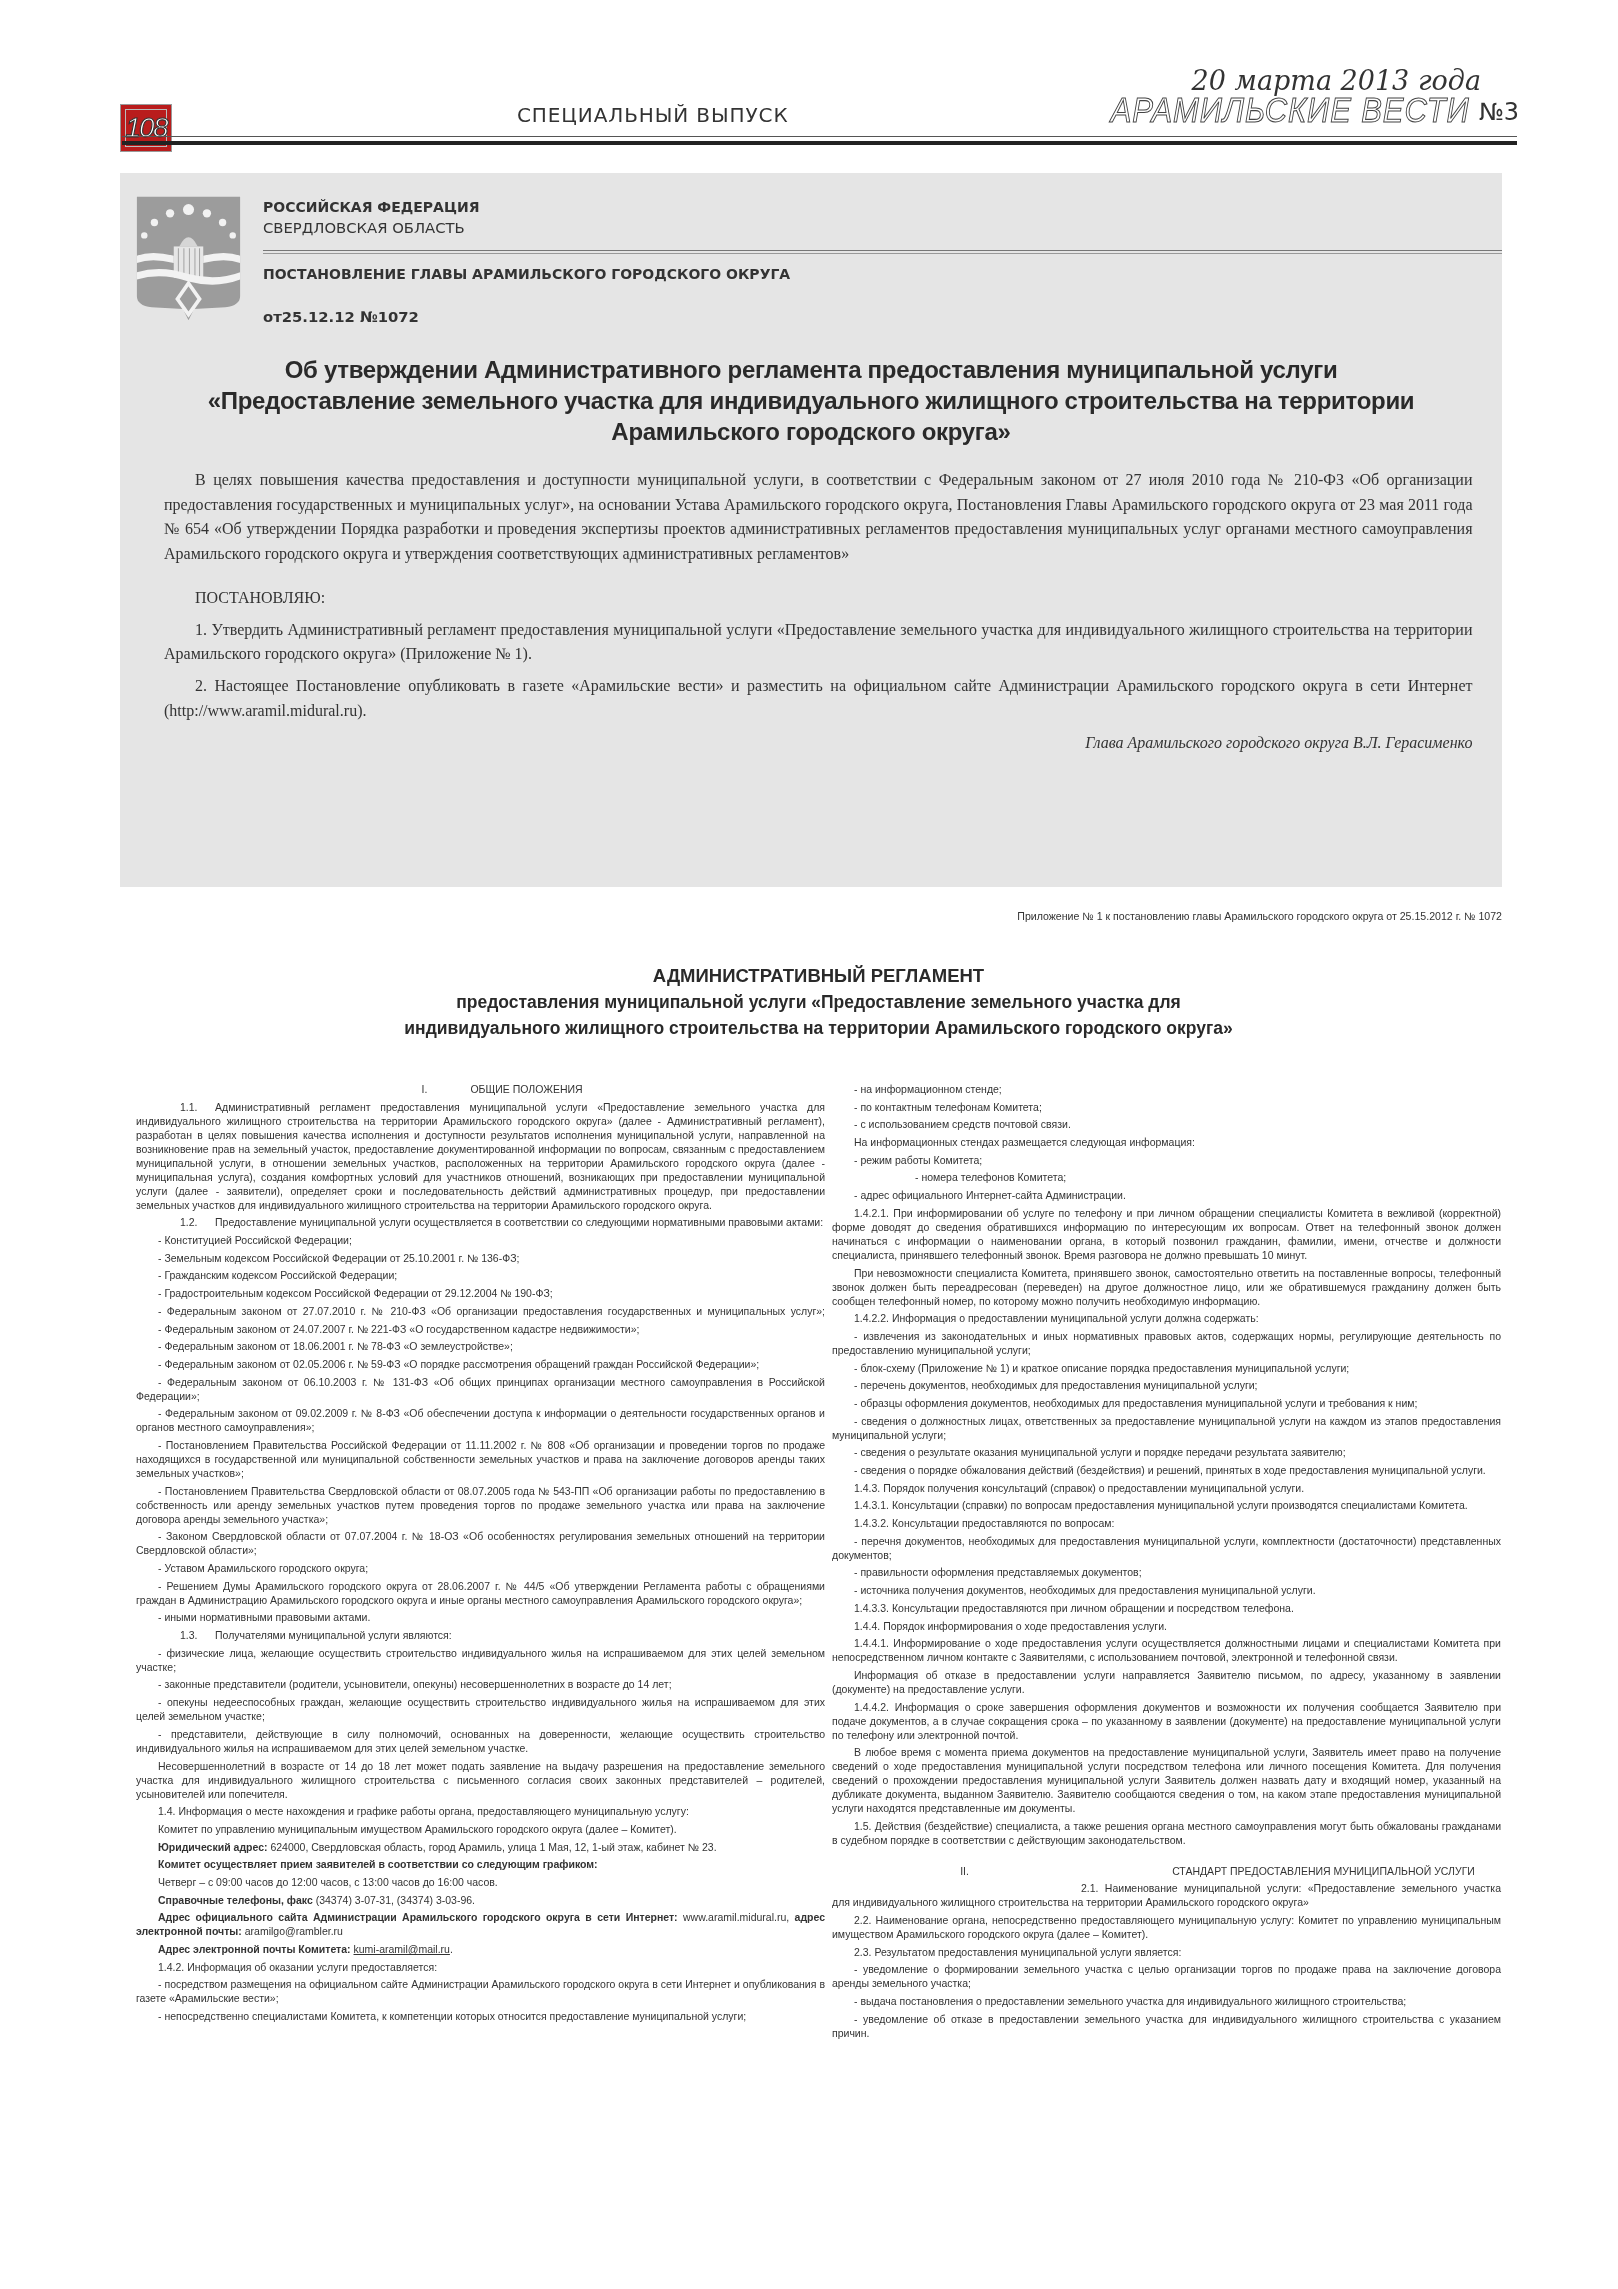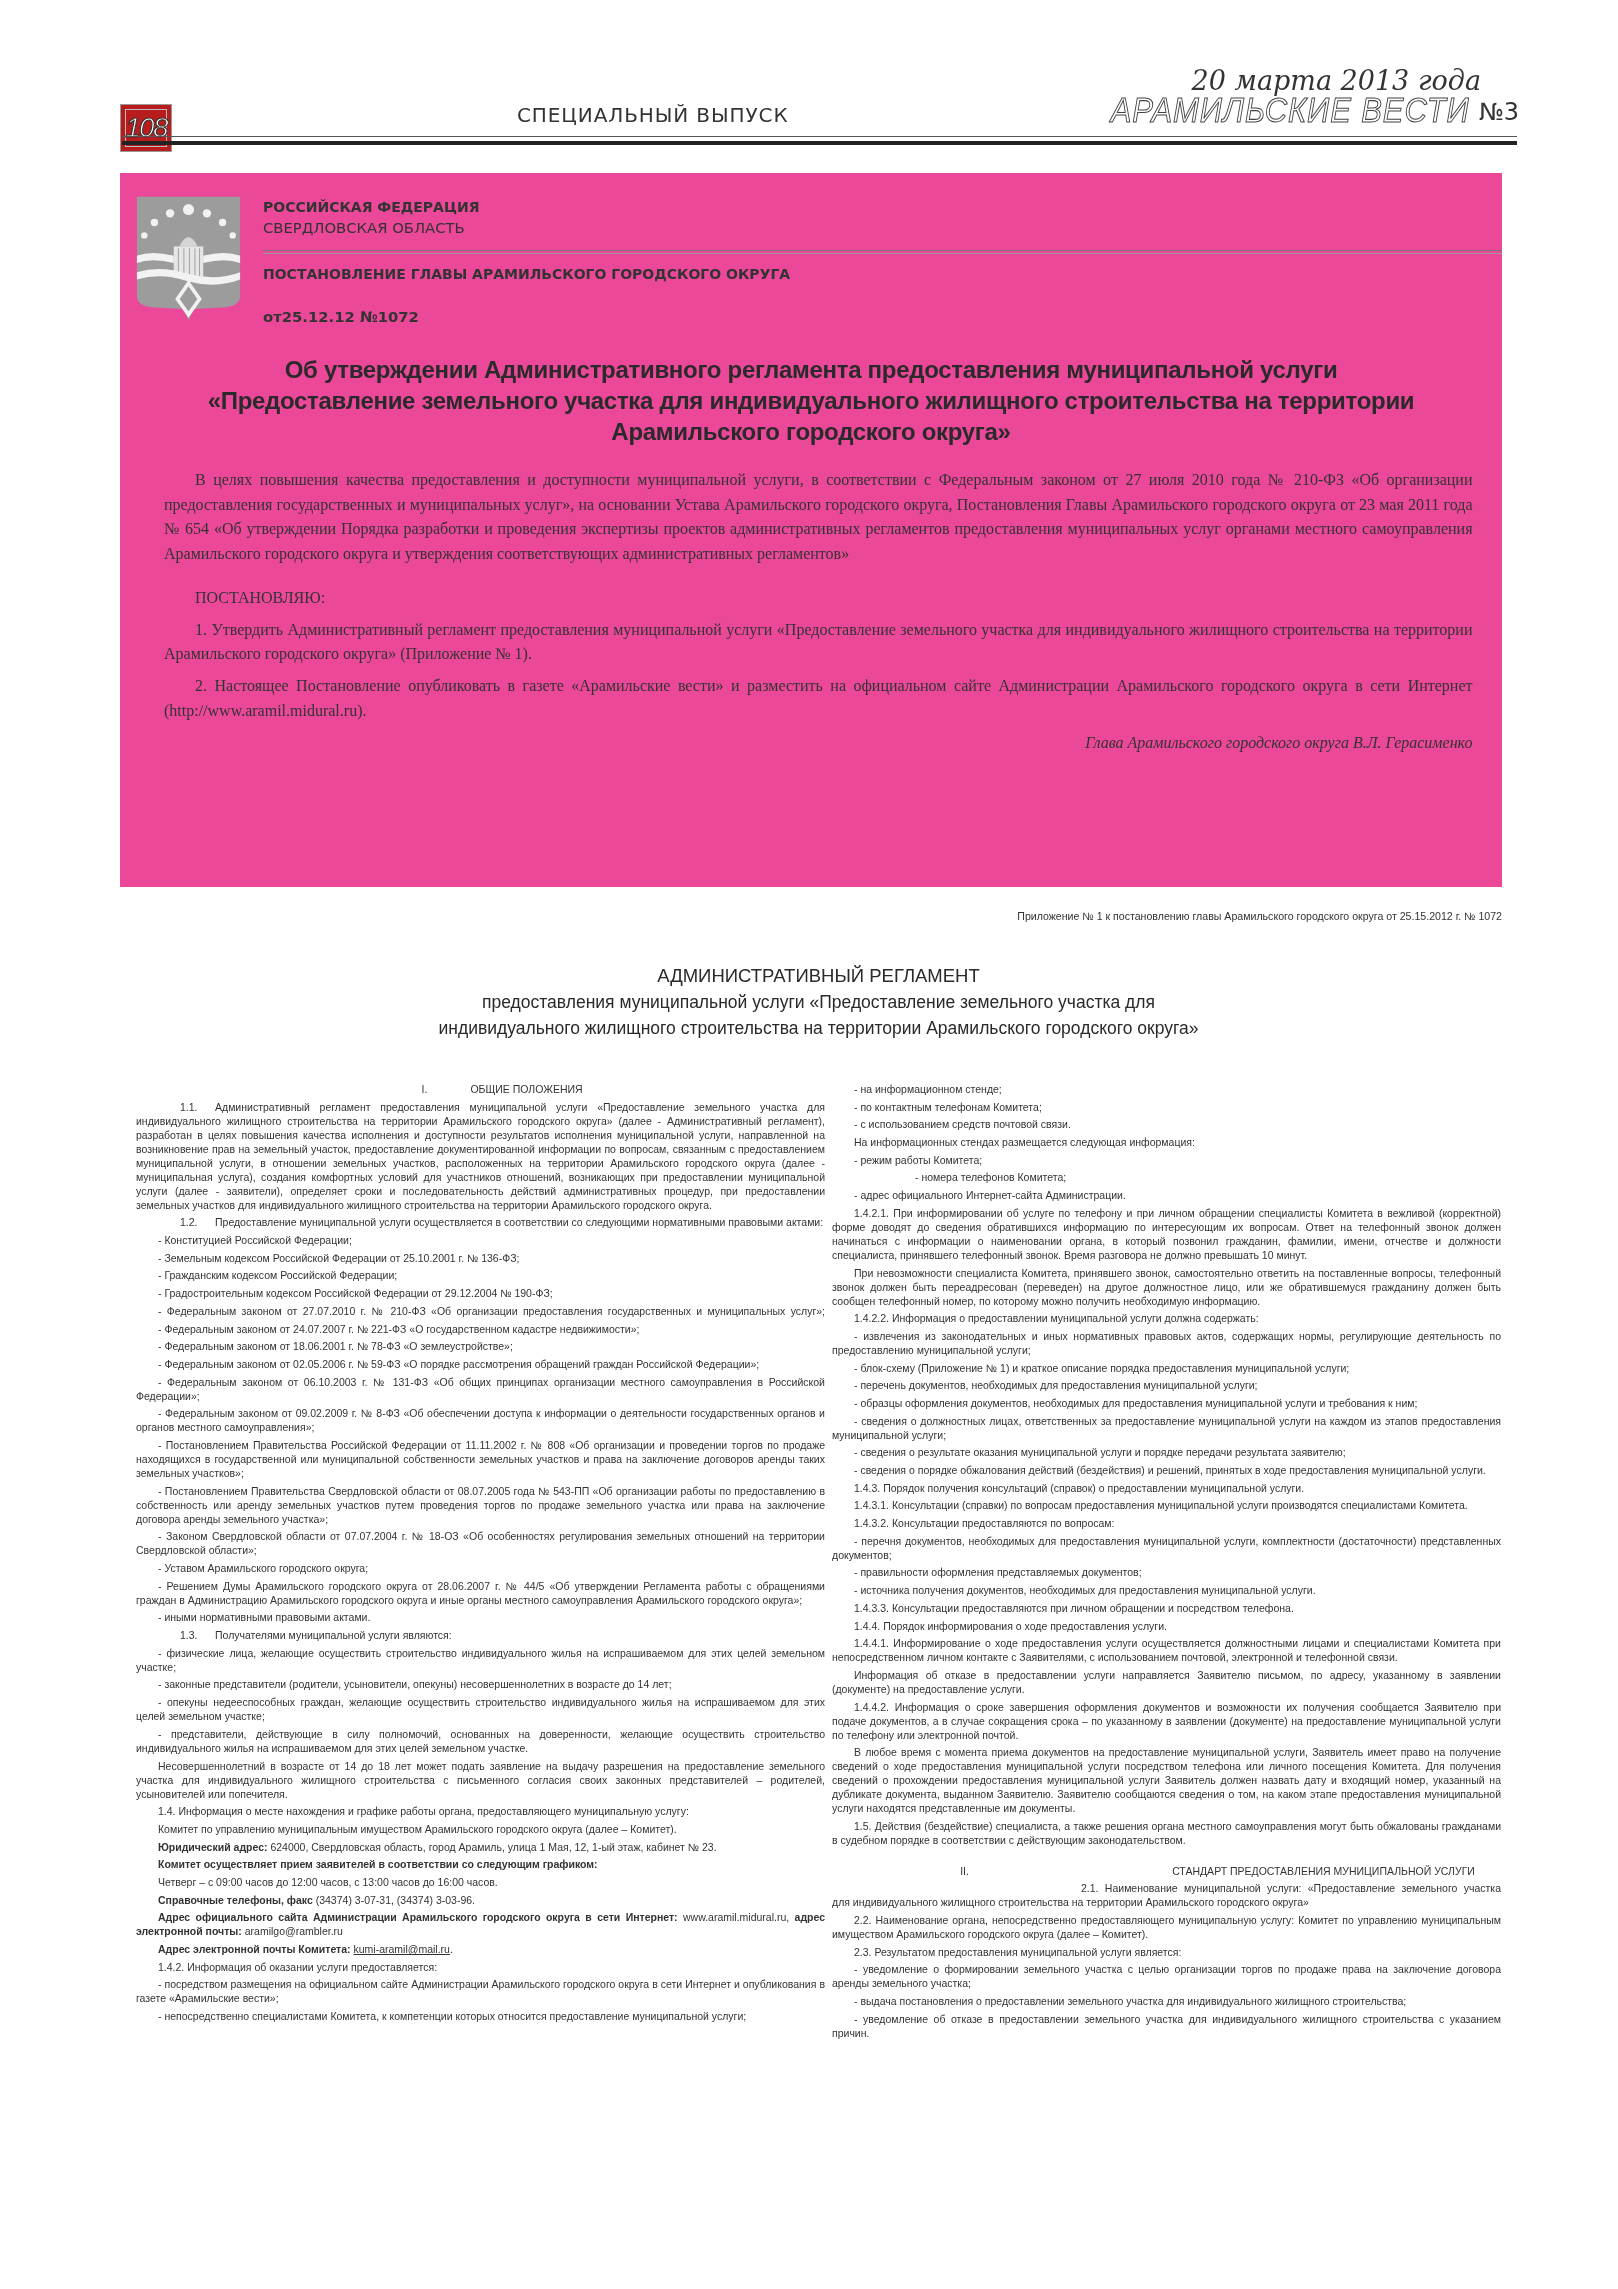--- a/index.html
+++ b/index.html
@@ -11,40 +11,40 @@
   .page-num { font-family: "Liberation Sans", sans-serif; font-style: italic; font-size: 28px; color: #fff; -webkit-text-stroke: 1.1px #333; letter-spacing: -1.8px; }
   .section-title { position: absolute; left: 517px; top: 103px; font-family: "DejaVu Sans", sans-serif; font-size: 20px; letter-spacing: 0.9px; color: #333; }
   .issue-date { position: absolute; right: 138px; top: 65px; font-family: "DejaVu Serif", serif; font-style: italic; font-size: 27px; color: #333; }
   .masthead { position: absolute; right: 100px; top: 92px; display: flex; align-items: baseline; gap: 9.2px; }
   .masthead .name { font-family: "Liberation Sans", sans-serif; font-style: italic; font-size: 31px; letter-spacing: 0.9px; color: #fff; -webkit-text-stroke: 0.9px #444; transform: scaleY(1.15); }
   .masthead .num { font-family: "DejaVu Sans", sans-serif; font-size: 24px; color: #333; }
   .header-rule { position: absolute; left: 122px; right: 102px; top: 141px; height: 2.8px; background: #222; border-top: 0.9px solid #222; }
   .header-rule::before { content: ""; position: absolute; left: 0; right: 0; top: -6.5px; height: 0.9px; background: #555; }
 
   
-  .decree { position: absolute; left: 120px; top: 173px; width: 1382px; height: 714px; background: #ec4899; }
+  .decree { position: absolute; left: 120px; top: 173px; width: 1382px; height: 714px; background: #e5e5e5; }
   .coat { position: absolute; left: 13px; top: 20px; width: 111px; height: 129px; }
   .issuer { position: absolute; left: 143px; top: 26px; font-family: "DejaVu Sans", sans-serif; color: #333; }
   .issuer .l1 { font-weight: bold; font-size: 14px; margin-bottom: 3.7px; }
   .issuer .l2 { font-size: 14.8px; }
   .issuer-rule { position: absolute; left: 143px; right: 0; top: 77px; height: 0.9px; background: #777; }
   .issuer-rule2 { position: absolute; left: 143px; right: 0; top: 80px; height: 0.9px; background: #999; }
   .doc-type { position: absolute; left: 143px; top: 93px; font-family: "DejaVu Sans", sans-serif; font-weight: bold; font-size: 14px; color: #333; }
   .doc-no { position: absolute; left: 143px; top: 135px; font-family: "DejaVu Sans", sans-serif; font-weight: bold; font-size: 14.8px; color: #333; }
   .decree-title { position: absolute; left: 18.5px; right: 18.5px; top: 181px; text-align: center; font-family: "Liberation Sans", sans-serif; font-weight: bold; font-size: 24px; line-height: 31px; color: #2a2a2a; letter-spacing: -0.3px; }
   .decree-body { position: absolute; left: 44px; right: 29.5px; top: 295px; font-family: "Liberation Serif", serif; font-size: 16px; line-height: 24.5px; color: #333; text-align: justify; }
   .decree-body p { margin: 0; text-indent: 31px; }
   .decree-body .gap { height: 20px; }
   .decree-body .resolve { margin-top: 0; margin-bottom: 7.4px; }
   .decree-body .item { margin-bottom: 7.4px; }
   .signature { text-align: right; font-style: italic; text-indent: 0 !important; margin-top: 5.5px !important; }
 
   
   .appendix-note { position: absolute; right: 117px; top: 910px; font-family: "Liberation Sans", sans-serif; font-size: 10.6px; color: #333; }
-  .reg-title { position: absolute; left: 120px; right: 102px; top: 963px; text-align: center; font-family: "Liberation Sans", sans-serif; font-weight: normal; color: #2a2a2a; }
+  .reg-title { position: absolute; left: 120px; right: 102px; top: 963px; text-align: center; font-family: "Liberation Sans", sans-serif; font-weight: bold; color: #2a2a2a; }
   .reg-title .t1 { font-size: 18.5px; line-height: 26px; }
   .reg-title .t2 { font-size: 17.5px; line-height: 26px; }
 
   
   .col { position: absolute; top: 1082px; font-family: "Liberation Sans", sans-serif; font-size: 10.5px; line-height: 14px; color: #333; text-align: justify; }
   .col.left { left: 136px; width: 689px; }
   .col.right { left: 832px; width: 669px; }
   .col p { margin: 0 0 3.7px 0; text-indent: 22px; }
   .col .hd { text-align: center; text-indent: 0; margin-bottom: 3.7px; }
   .col .hd .rn { display: inline-block; width: 92px; }

